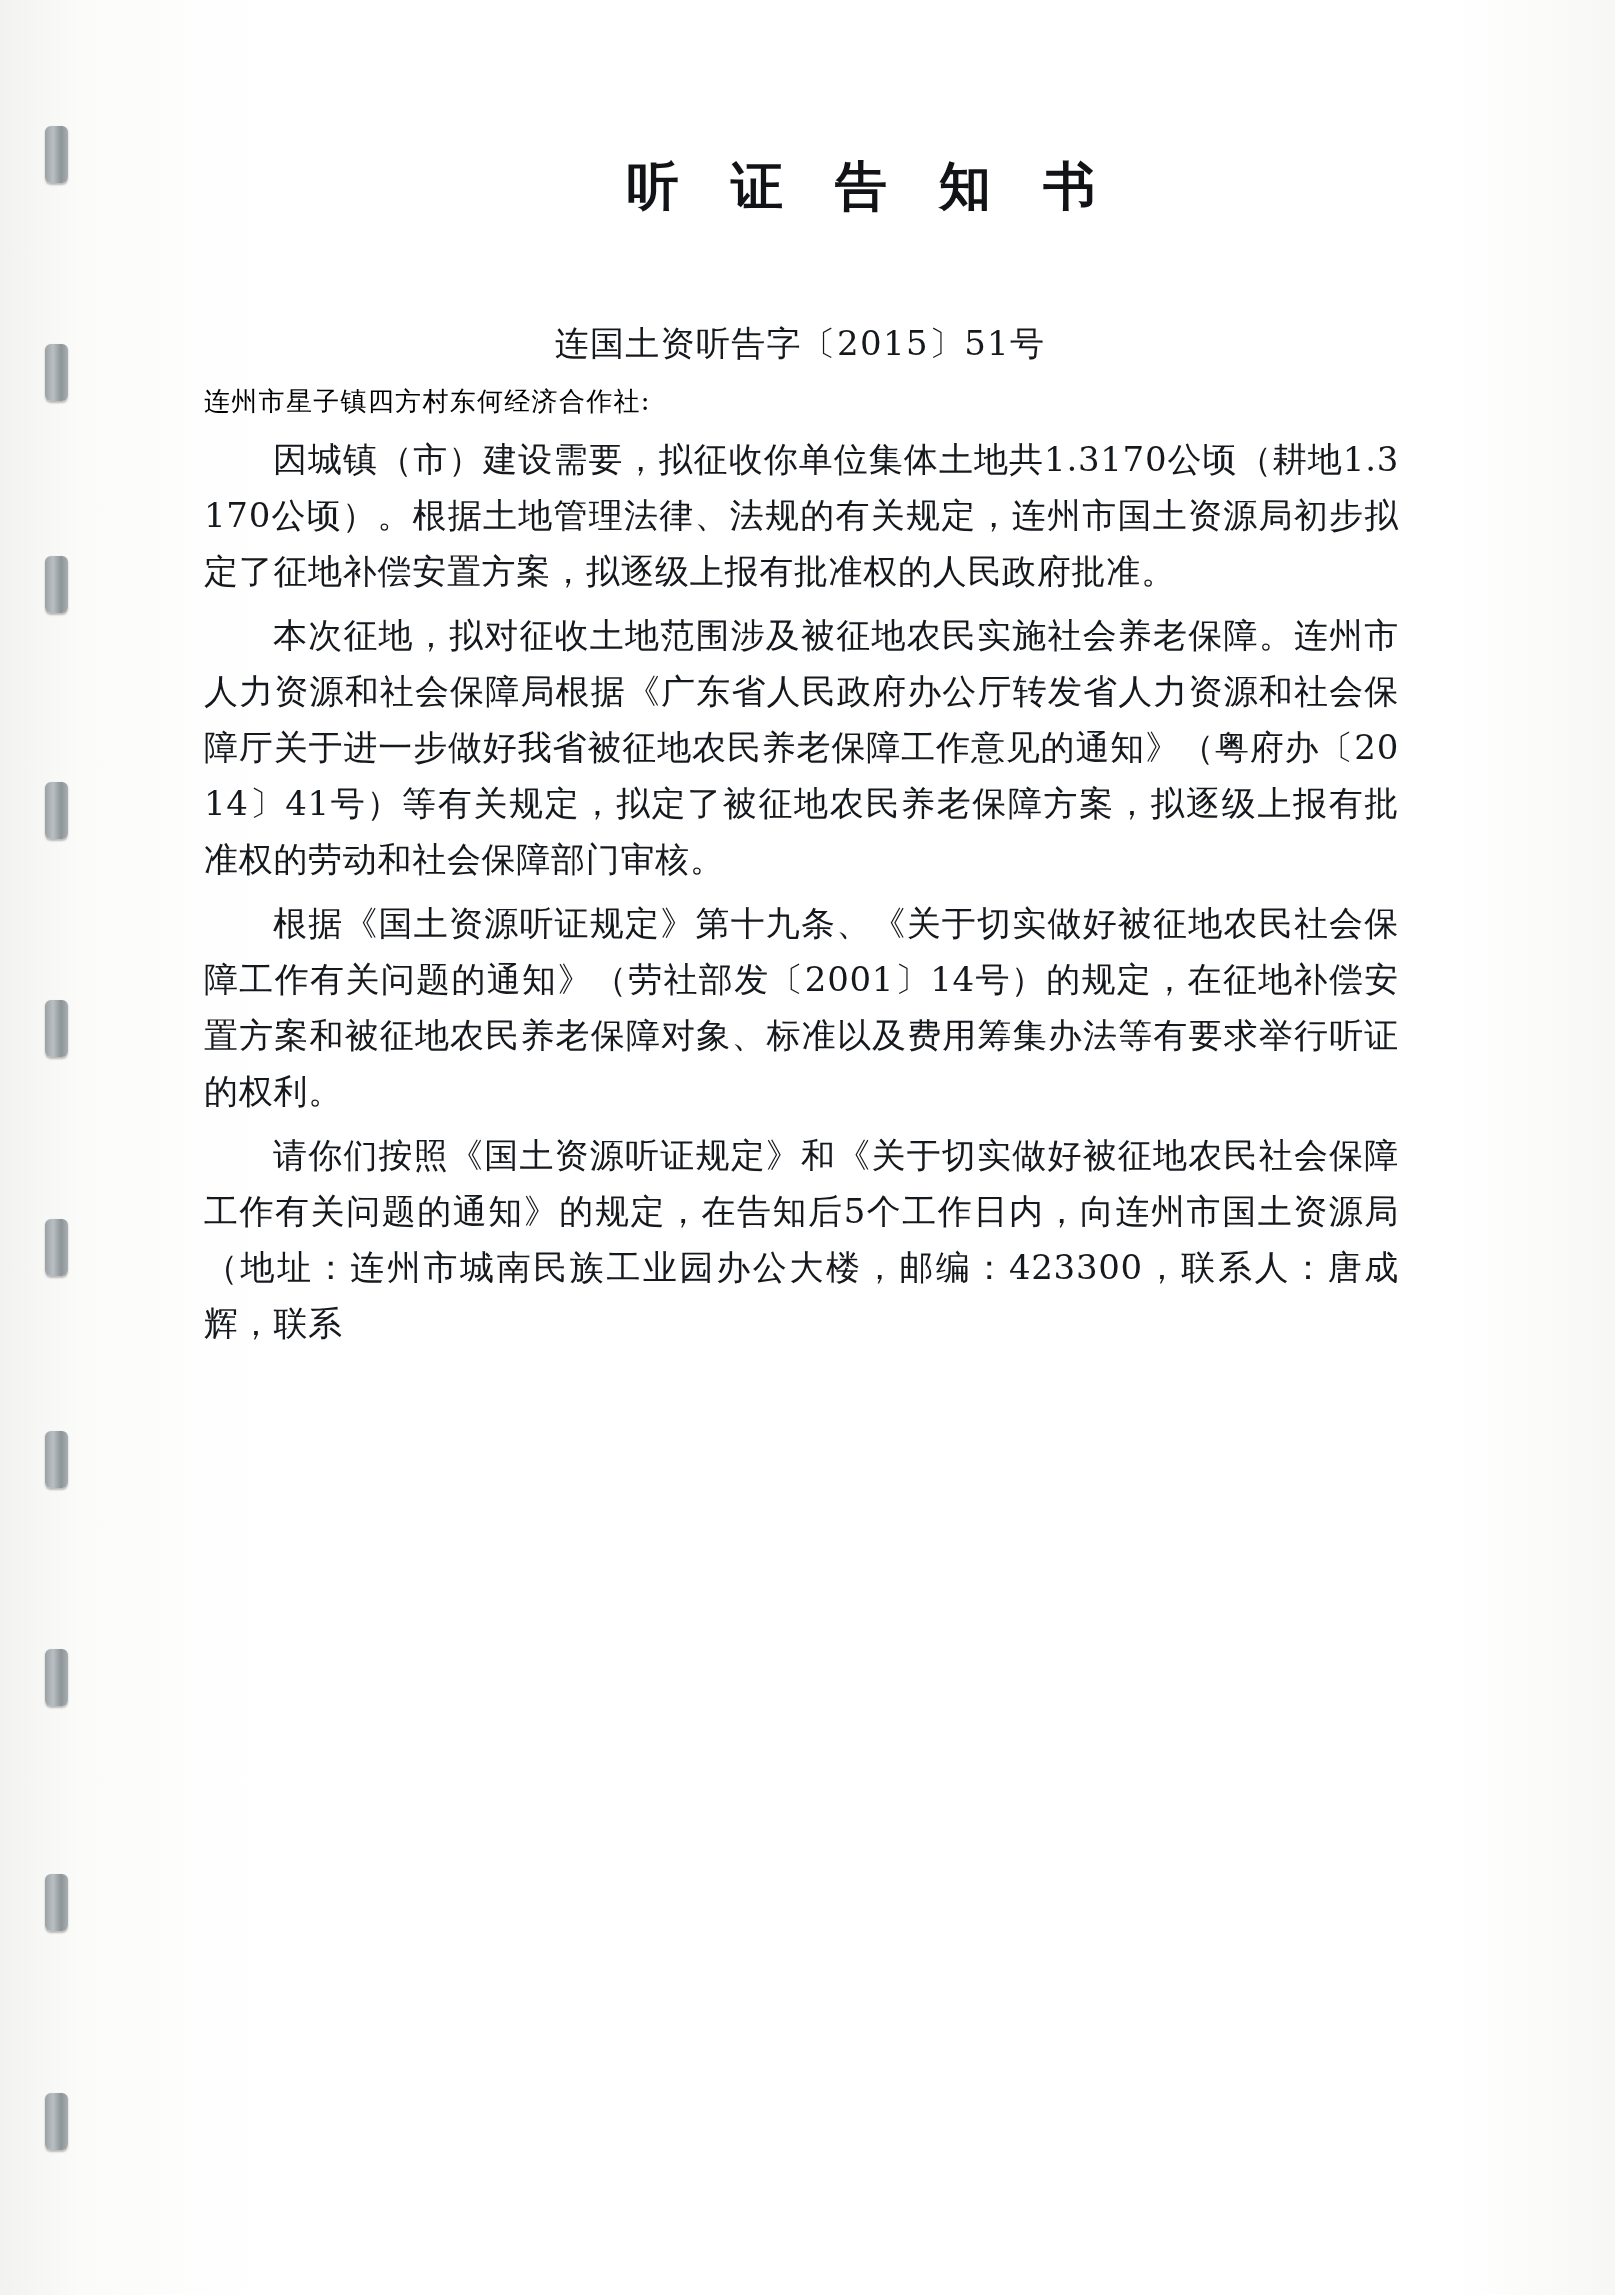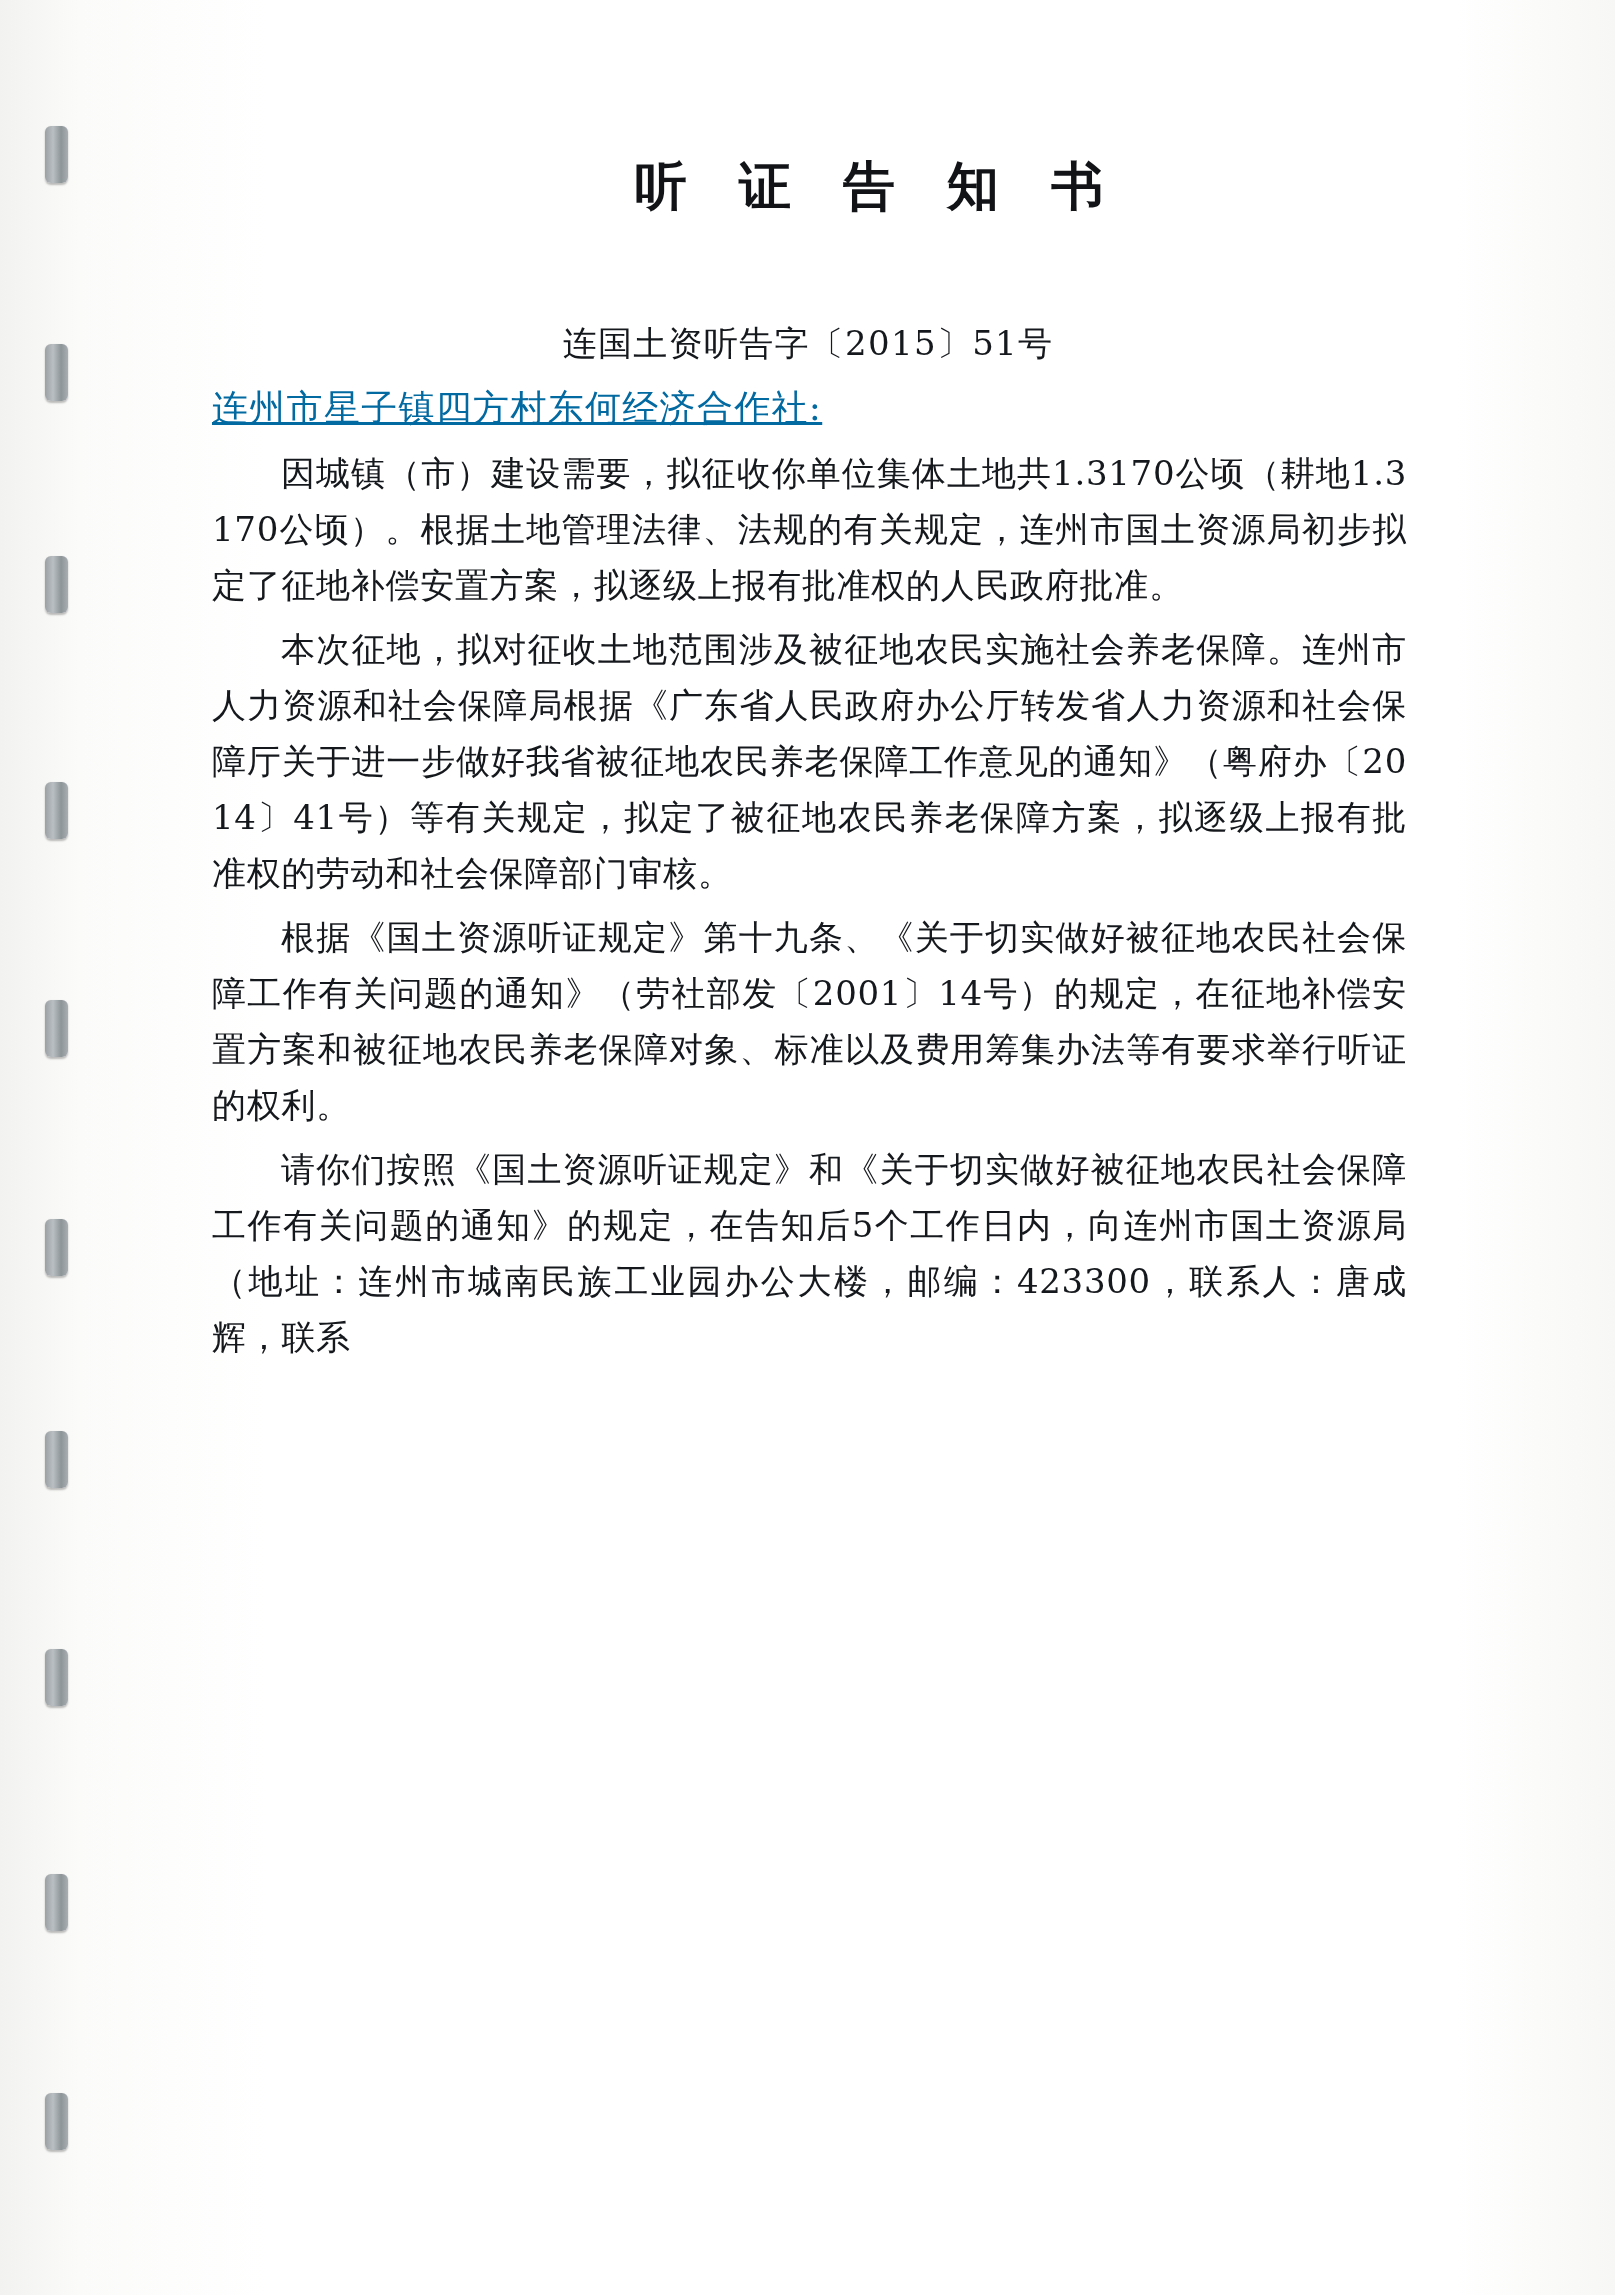--- a/index.html
+++ b/index.html
@@ -37,21 +37,21 @@
     position: absolute;
     left: 17px;
     width: 22.5px;
     height: 57px;
     border-radius: 6px;
     background: linear-gradient(to right, #9aa0a3 0%, #b9bfc2 35%, #8e9598 70%, #a8aeb1 100%);
     box-shadow: 0 1.3px 2px rgba(0,0,0,0.25);
   }
   .content {
     position: absolute;
-    left: 212px;
+    left: 204px;
     top: 152px;
     width: 1212px;
   }
   .doc-title {
     text-align: center;
     font-size: 52px;
     font-weight: bold;
     letter-spacing: 17px;
     color: #111316;
     margin: 0 0 99px 0;
@@ -61,25 +61,24 @@
   }
   .doc-number {
     text-align: center;
     font-size: 34px;
     color: #15181c;
     margin: 0 0 17px 0;
     letter-spacing: 1.3px;
     padding-right: 20px;
   }
   .addressee {
-    font-size: 36px;
-    color: #0369a1;
+    font-size: 26px;
+    color: #000000;
     margin: 0 0 12px 0;
     letter-spacing: 1.3px;
-    text-decoration: underline;
   }
   p.body-par {
     font-size: 34px;
     line-height: 56px;
     color: #15181c;
     margin: 0 17px 8px 0;
     text-align: justify;
     text-indent: 69px;
     letter-spacing: 0.7px;
     word-break: break-all;

